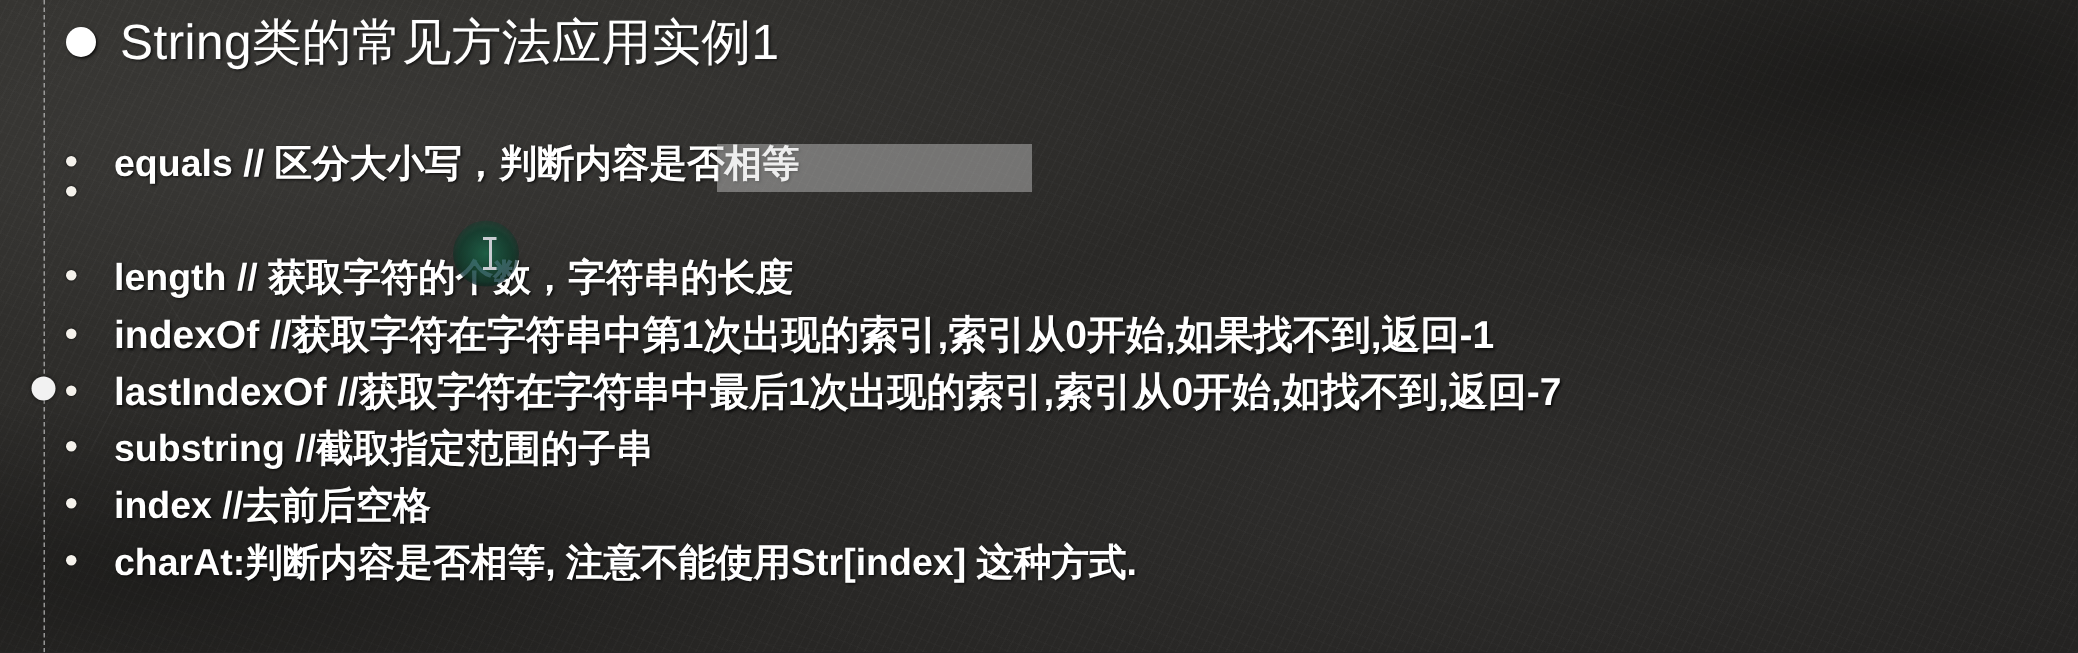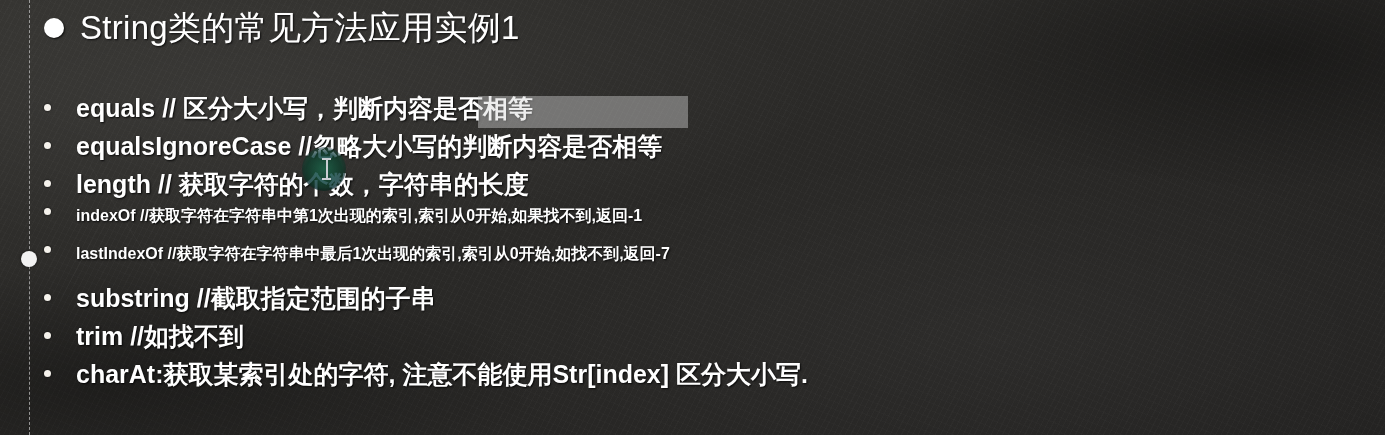--- a/index.html
+++ b/index.html
@@ -105,21 +105,21 @@
     top: -6px;
     box-shadow: 0 0 2px rgba(0,0,0,0.8);
   }
   .bullet-text {
     color: #ffffff;
     font-size: 25px;
     font-weight: bold;
     letter-spacing: 0px;
     text-shadow: 1px 1px 2px rgba(0,0,0,0.85);
   }
-  .bullet-row.tight .bullet-text { font-size: 16px; }
+  .bullet-row.tight .bullet-text { font-size: 26px; }
 
   
   #selection-highlight {
     position: absolute;
     left: 478px;
     top: 96px;
     width: 210px;
     height: 32px;
     background: rgba(215,215,215,0.42);
     pointer-events: none;
@@ -192,21 +192,20 @@
 
   <div id="bullet-list">
 
     <div class="bullet-row">
       <span class="bullet-dot"></span>
       <span class="bullet-text">equals // 区分大小写，判断内容是否相等</span>
     </div>
 
     <div class="bullet-row">
       <span class="bullet-dot"></span>
-      <span class="bullet-text">equalsIgnoreCase //忽略大小写的判断内容是否相等</span>
     </div>
 
     <div class="bullet-row">
       <span class="bullet-dot"></span>
       <span class="bullet-text">length // 获取字符的个数，字符串的长度</span>
     </div>
 
     <div class="bullet-row tight">
       <span class="bullet-dot"></span>
       <span class="bullet-text">indexOf //获取字符在字符串中第1次出现的索引,索引从0开始,如果找不到,返回-1</span>
@@ -217,26 +216,26 @@
       <span class="bullet-text">lastIndexOf //获取字符在字符串中最后1次出现的索引,索引从0开始,如找不到,返回-7</span>
     </div>
 
     <div class="bullet-row">
       <span class="bullet-dot"></span>
       <span class="bullet-text">substring //截取指定范围的子串</span>
     </div>
 
     <div class="bullet-row">
       <span class="bullet-dot"></span>
-      <span class="bullet-text">trim //如找不到</span>
-    </div>
-
-    <div class="bullet-row">
-      <span class="bullet-dot"></span>
-      <span class="bullet-text">charAt:获取某索引处的字符, 注意不能使用Str[index] 区分大小写.</span>
+      <span class="bullet-text">index //去前后空格</span>
+    </div>
+
+    <div class="bullet-row">
+      <span class="bullet-dot"></span>
+      <span class="bullet-text">charAt:判断内容是否相等, 注意不能使用Str[index] 这种方式.</span>
     </div>
 
   </div>
 
   <div id="selection-highlight"></div>
 
   <div id="cursor-blob"></div>
   <div id="cursor-tint"></div>
   <div id="text-caret">
     <span class="bar top"></span>

